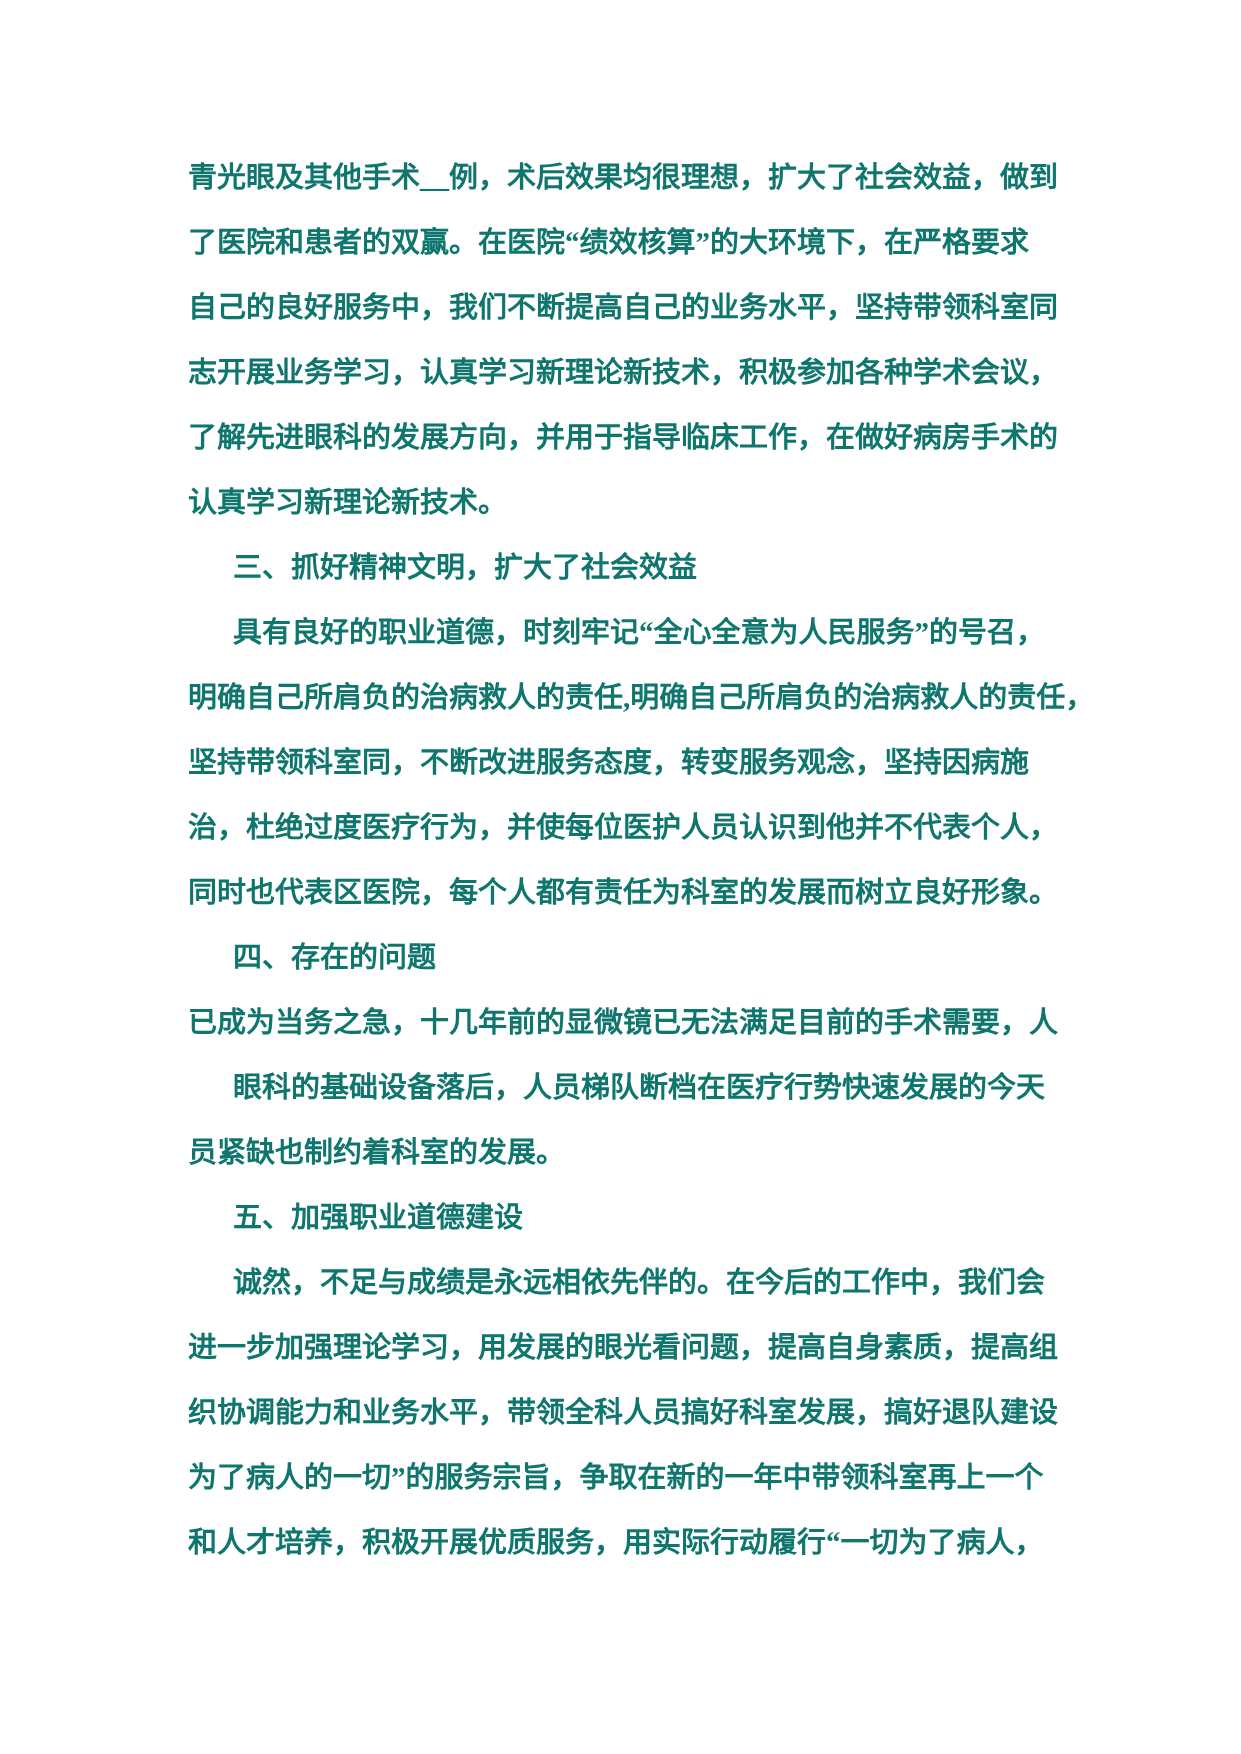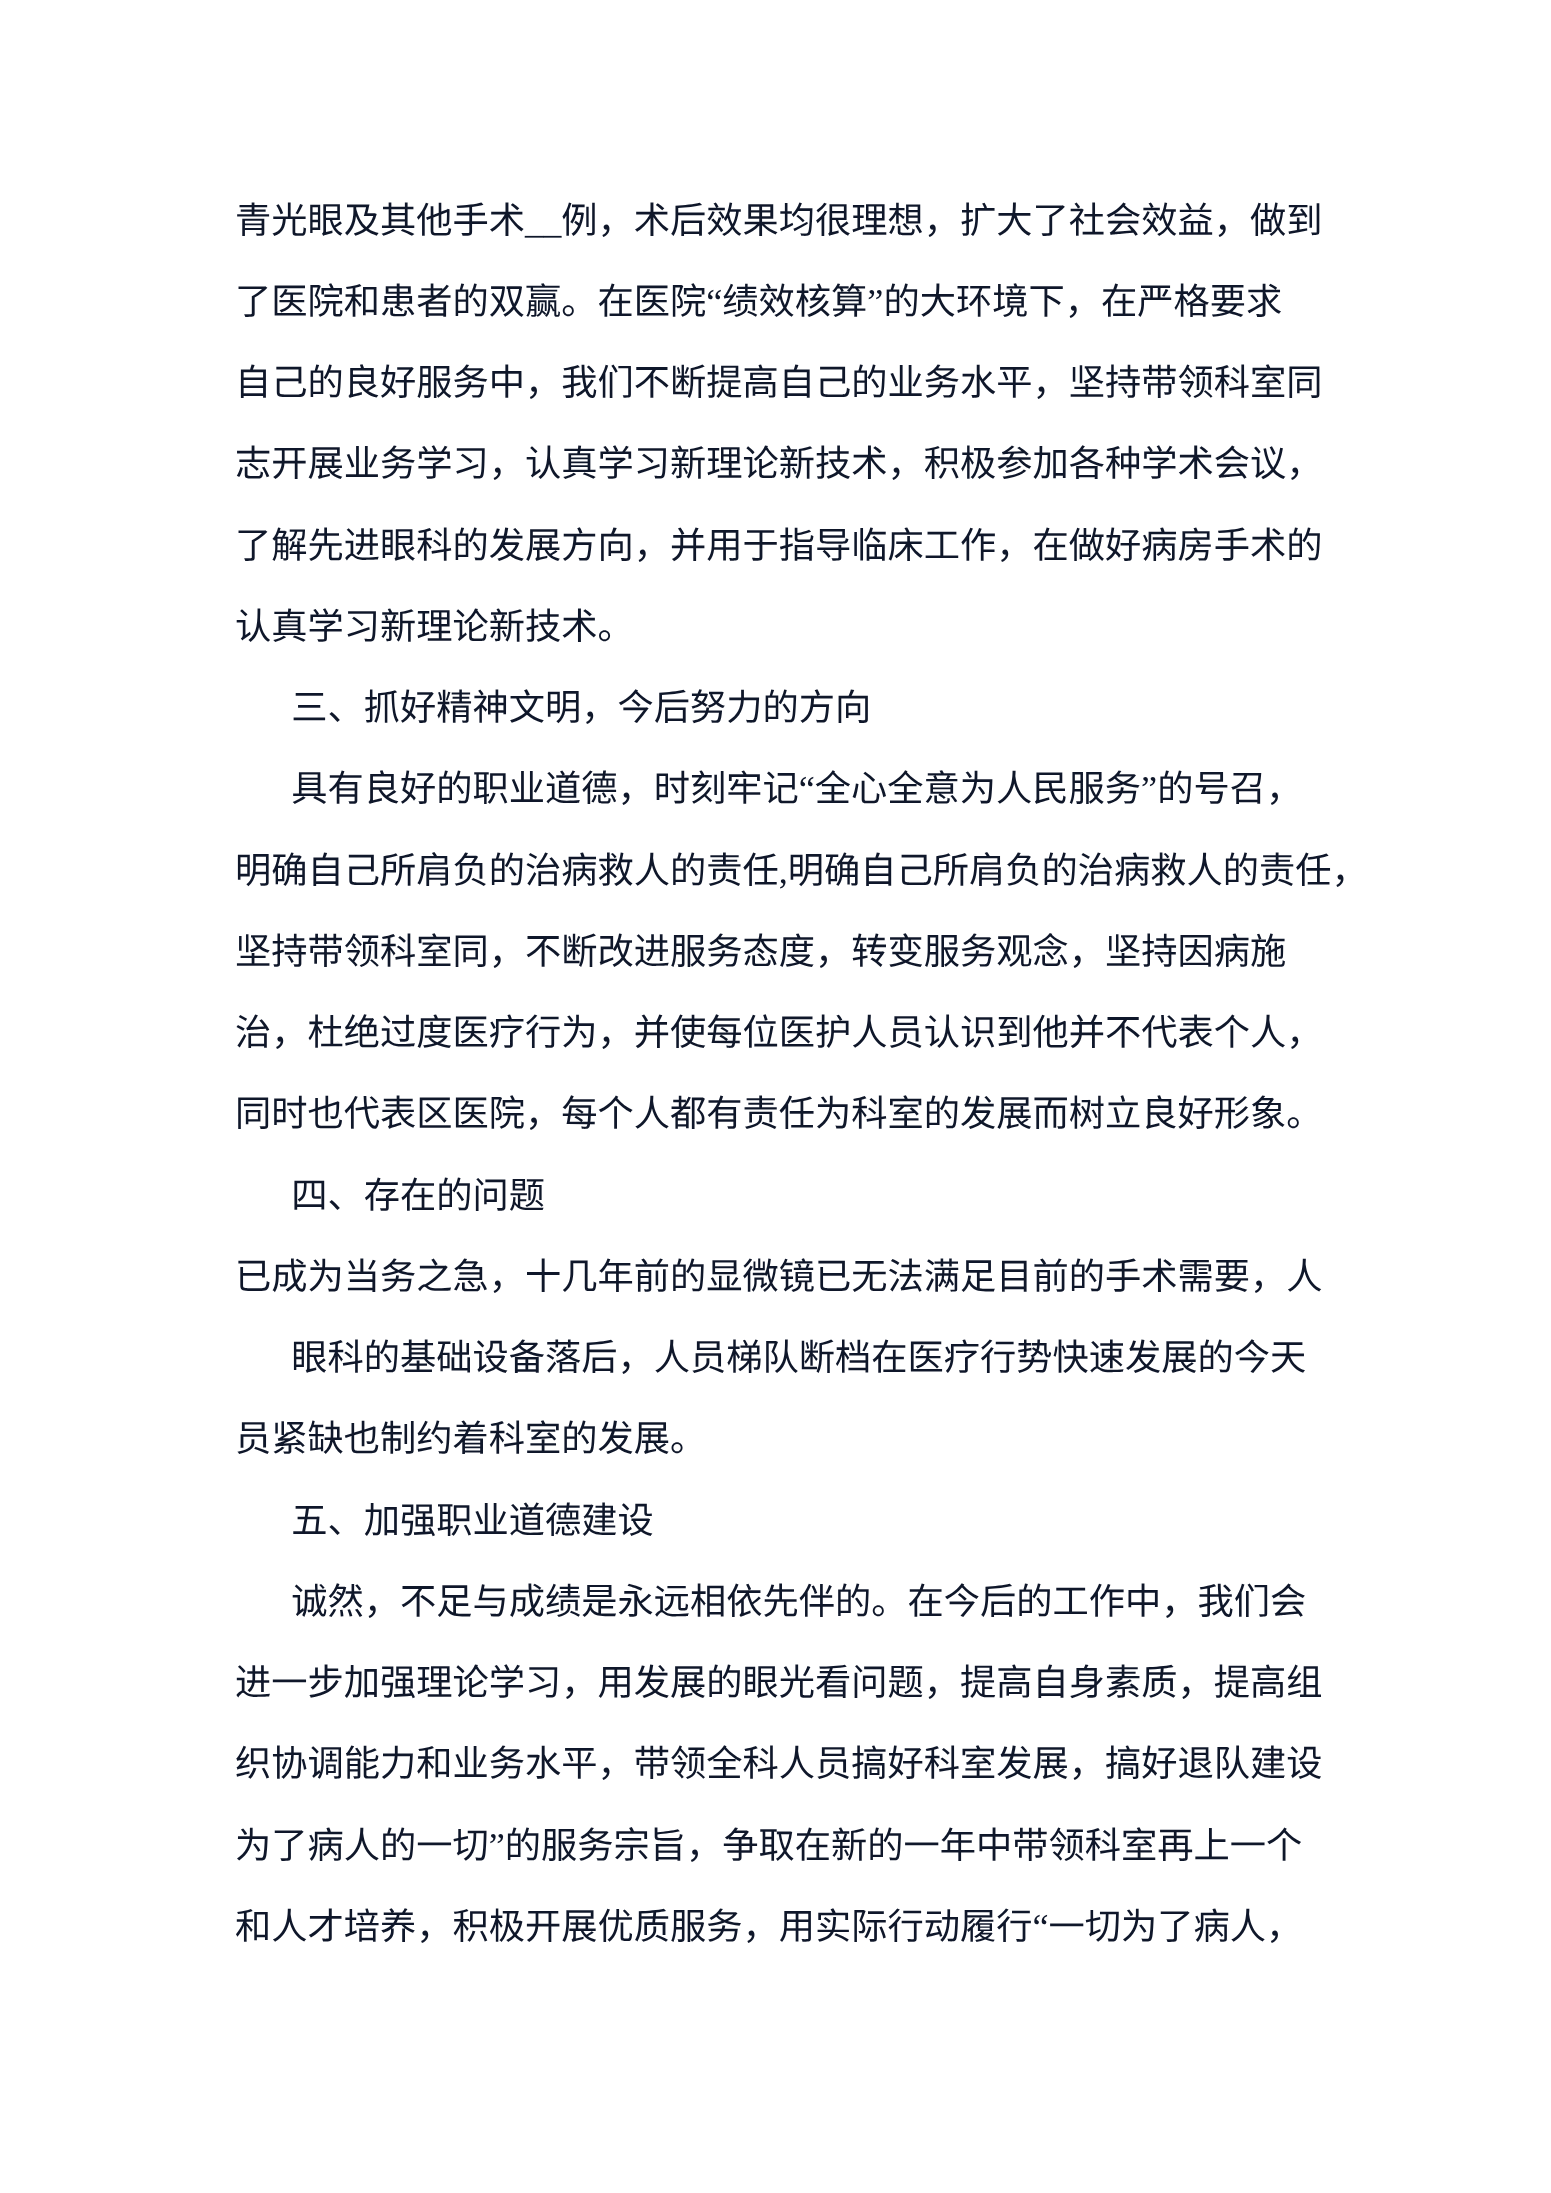--- a/index.html
+++ b/index.html
@@ -20,24 +20,24 @@
     top: 0;
     width: 1241px;
     height: 1754px;
     background: #ffffff;
   }
   .text-block {
     position: absolute;
     left: 188px;
     top: 145px;
     width: 930px;
-    color: #0f172a;
+    color: #0f766e;
     font-size: 29px;
     line-height: 65px;
-    font-weight: 400;
+    font-weight: 700;
     letter-spacing: 0;
   }
   .line {
     white-space: nowrap;
     height: 65px;
   }
   .line.indent {
     padding-left: 45px;
   }
 </style>
@@ -45,21 +45,21 @@
 <body>
 
 <div class="page">
   <div class="text-block" id="text-block">
       <div class="line">青光眼及其他手术__例，术后效果均很理想，扩大了社会效益，做到</div>
       <div class="line">了医院和患者的双赢。在医院“绩效核算”的大环境下，在严格要求</div>
       <div class="line">自己的良好服务中，我们不断提高自己的业务水平，坚持带领科室同</div>
       <div class="line">志开展业务学习，认真学习新理论新技术，积极参加各种学术会议，</div>
       <div class="line">了解先进眼科的发展方向，并用于指导临床工作，在做好病房手术的</div>
       <div class="line">认真学习新理论新技术。</div>
-      <div class="line indent">三、抓好精神文明，今后努力的方向</div>
+      <div class="line indent">三、抓好精神文明，扩大了社会效益</div>
       <div class="line indent">具有良好的职业道德，时刻牢记“全心全意为人民服务”的号召，</div>
       <div class="line">明确自己所肩负的治病救人的责任,明确自己所肩负的治病救人的责任，</div>
       <div class="line">坚持带领科室同，不断改进服务态度，转变服务观念，坚持因病施</div>
       <div class="line">治，杜绝过度医疗行为，并使每位医护人员认识到他并不代表个人，</div>
       <div class="line">同时也代表区医院，每个人都有责任为科室的发展而树立良好形象。</div>
       <div class="line indent">四、存在的问题</div>
       <div class="line">已成为当务之急，十几年前的显微镜已无法满足目前的手术需要，人</div>
       <div class="line indent">眼科的基础设备落后，人员梯队断档在医疗行势快速发展的今天</div>
       <div class="line">员紧缺也制约着科室的发展。</div>
       <div class="line indent">五、加强职业道德建设</div>

